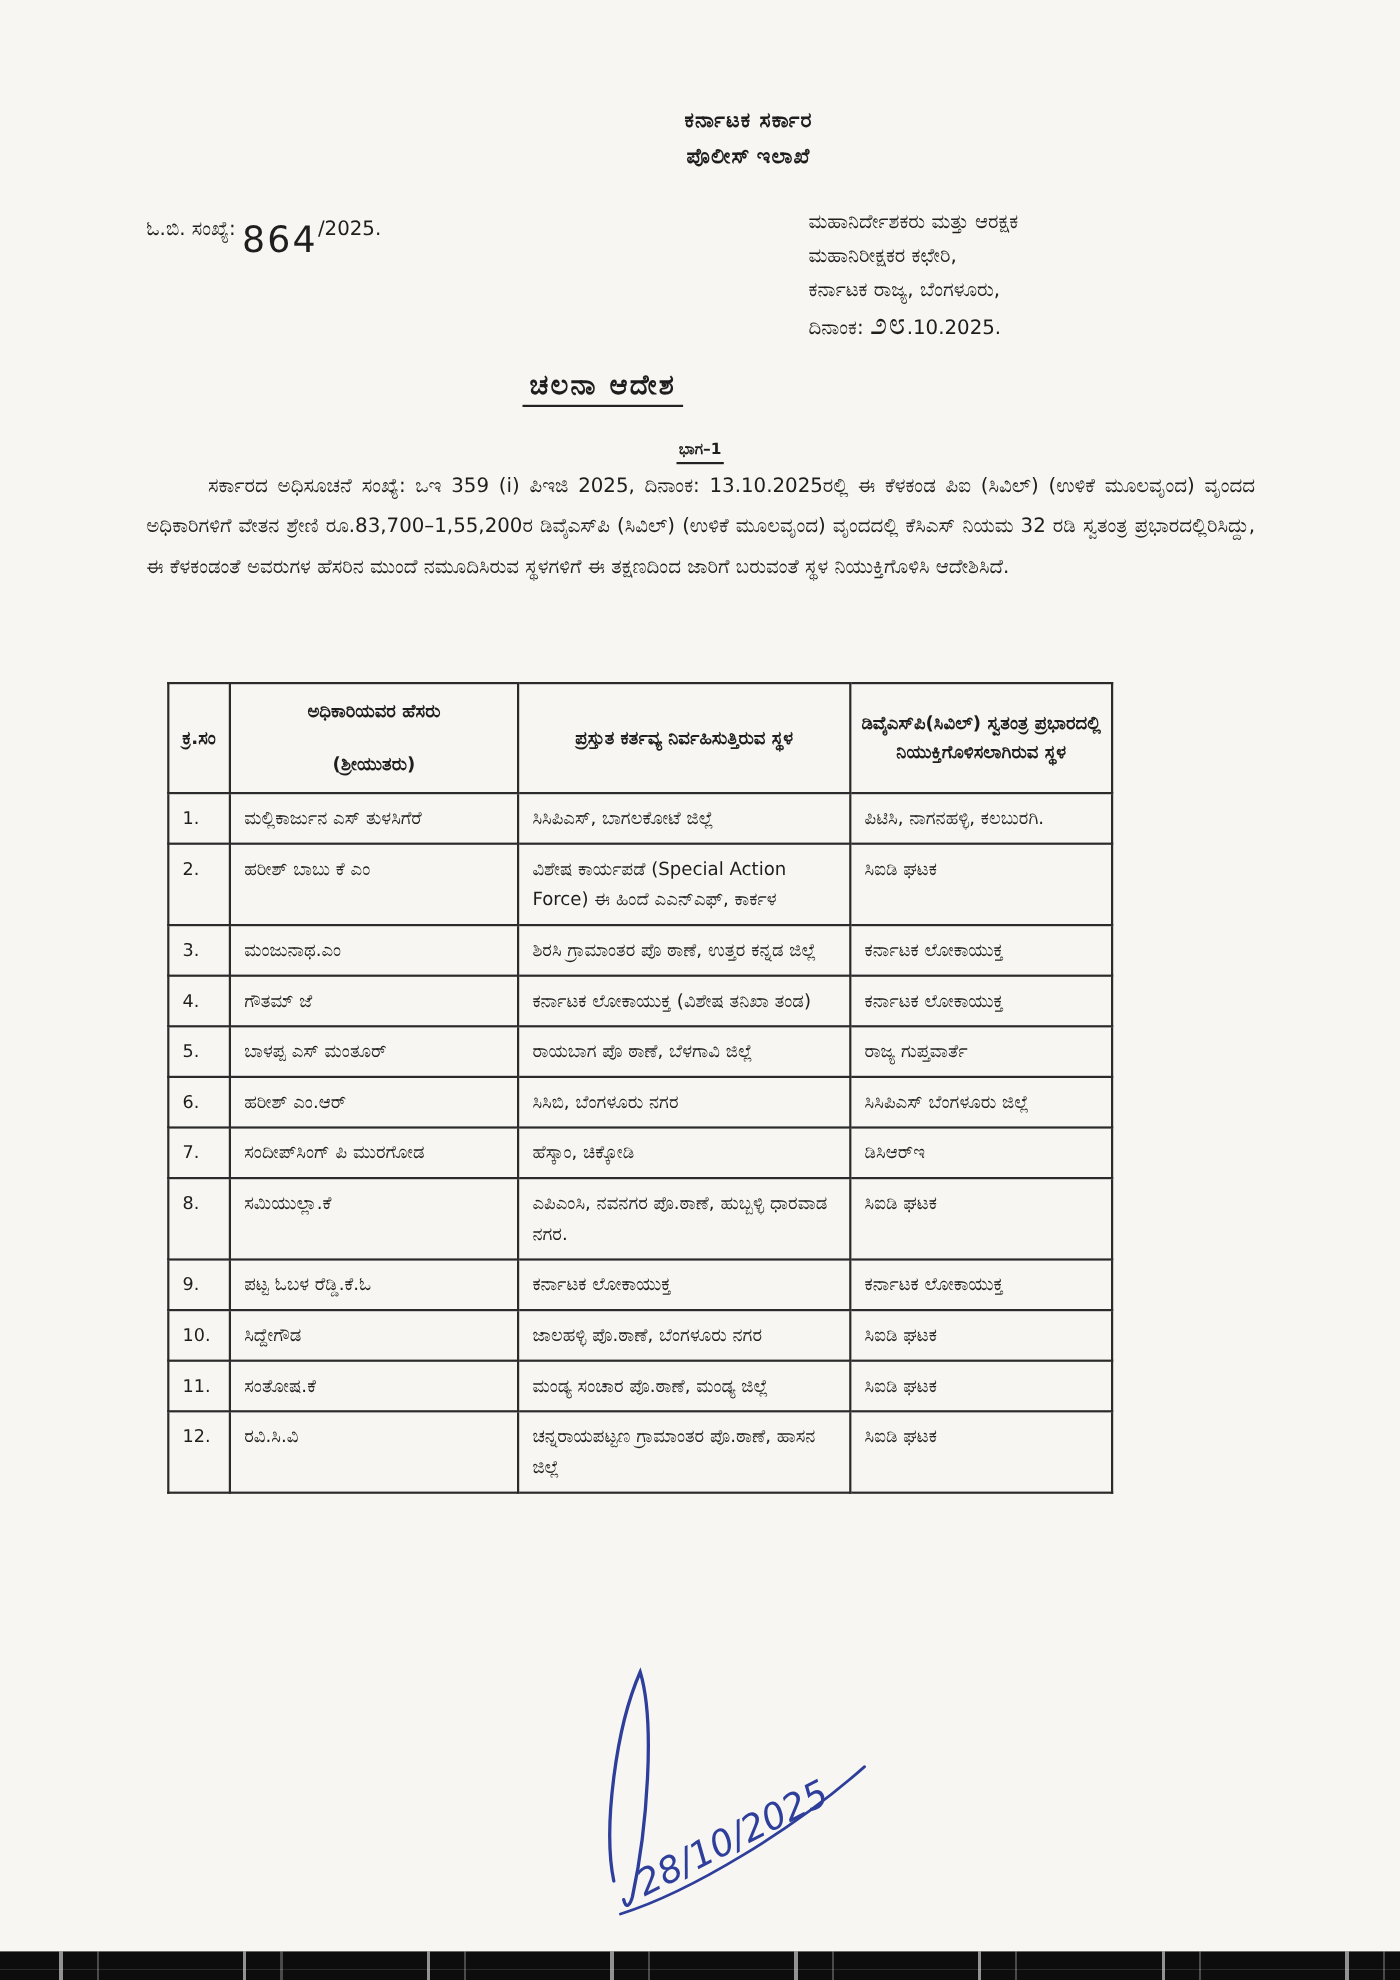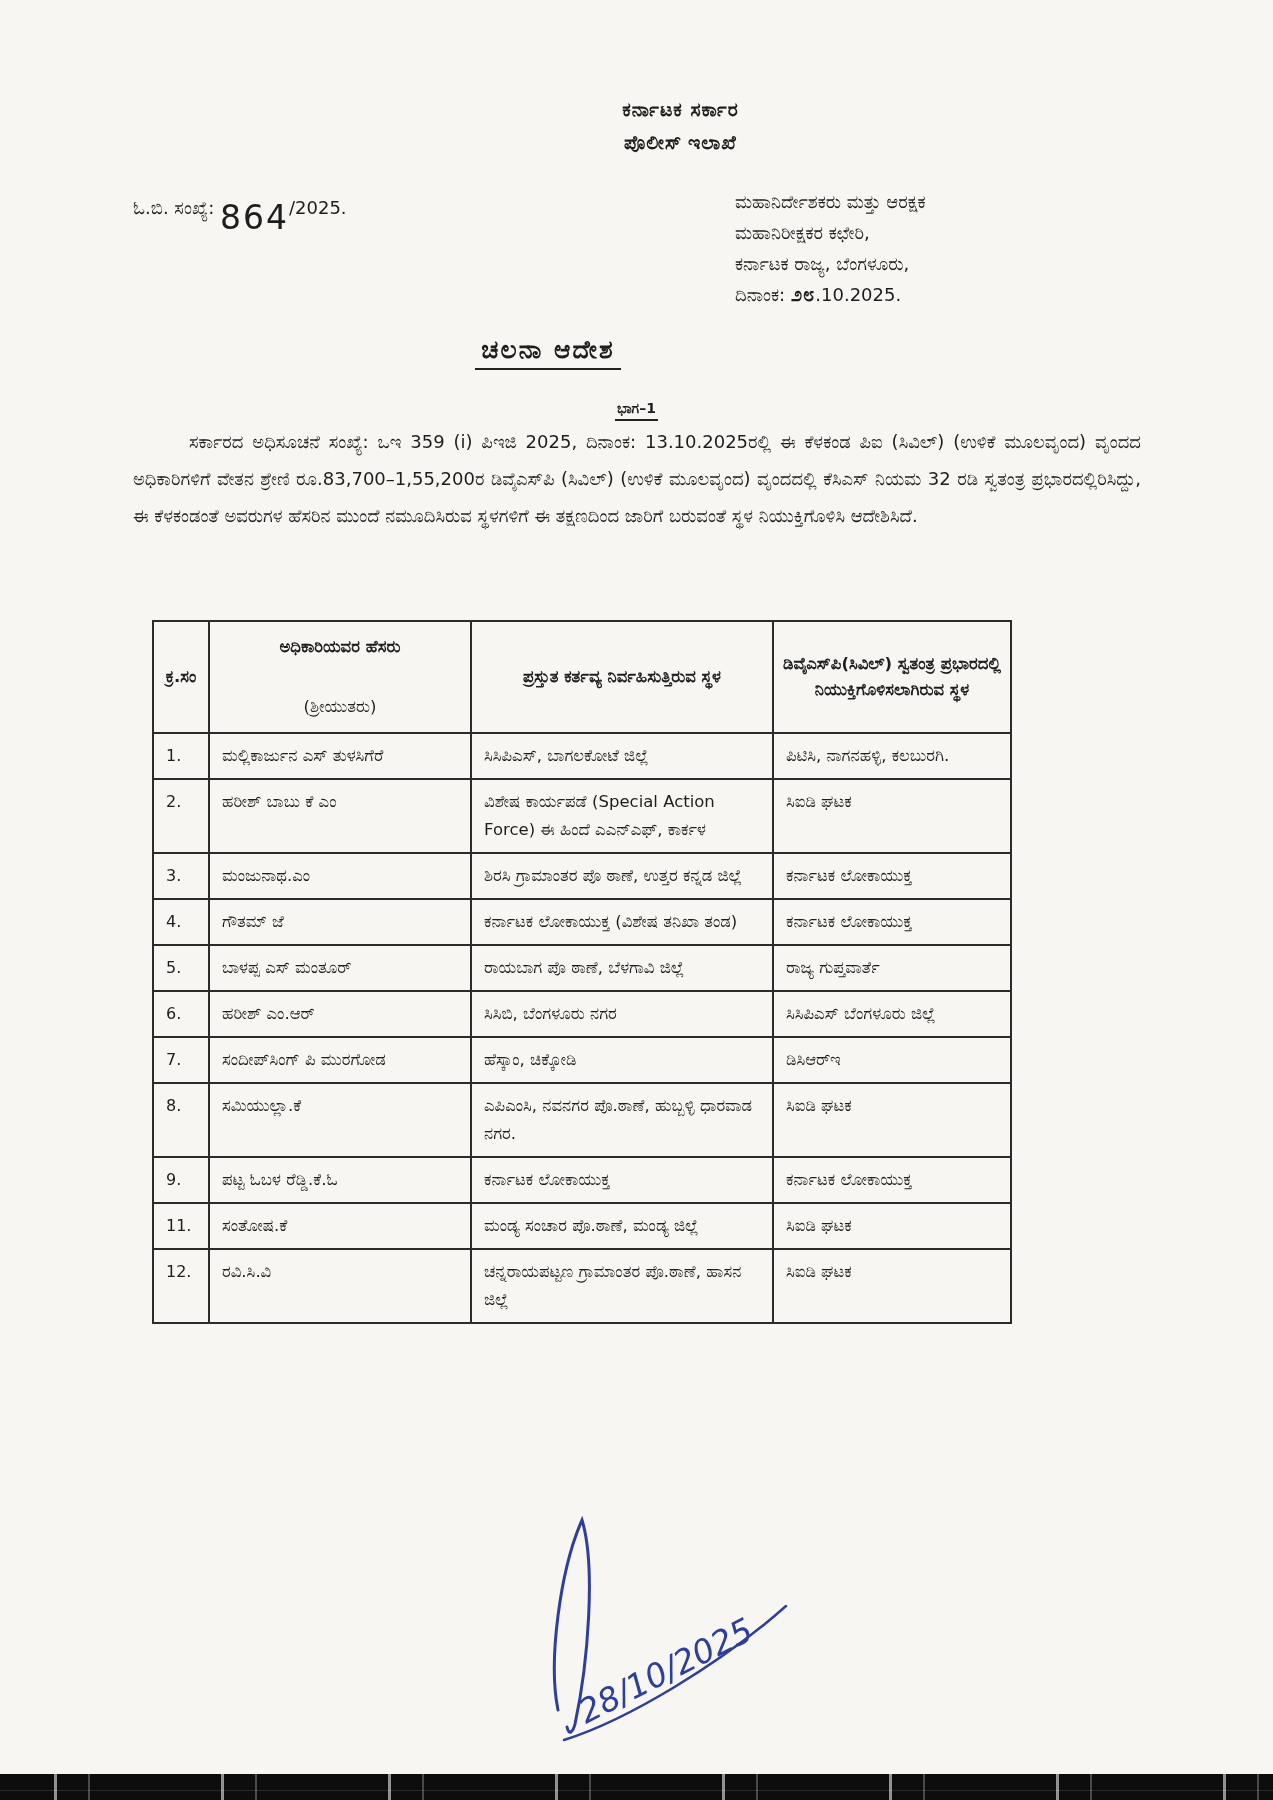--- a/index.html
+++ b/index.html
@@ -13,21 +13,21 @@
   .center-head{position:absolute;left:0;width:1273px;text-align:center;font-weight:bold;padding-left:44px;}
   .org-line{top:98px;font-size:19px;letter-spacing:1px;}
   .dept-line{top:132px;font-size:19px;letter-spacing:1px;font-family:Liberation Serif, serif;}
 
   .ref-block{position:absolute;left:133px;top:186px;font-size:18px;line-height:34px;}
   .hand{font-weight:normal;font-size:33px;letter-spacing:2px;position:relative;top:15px;}
 
   .office-block{position:absolute;left:735px;top:186px;width:290px;font-size:18px;line-height:31px;}
   .office-line{display:block;}
   .date-line{display:block;}
-  .hand-date{font-weight:bold;font-size:20px;letter-spacing:1px;}
+  .hand-date{font-weight:normal;font-size:28px;letter-spacing:1px;}
 
   .doc-title{position:absolute;left:0;width:1096px;top:335px;text-align:center;}
   .doc-title span{font-size:25px;font-weight:bold;letter-spacing:2px;border-bottom:2px solid #222;padding:0 6px 4px;}
   .doc-subtitle{position:absolute;left:0;width:1273px;top:398px;text-align:center;}
   .doc-subtitle span{font-size:14px;font-weight:bold;border-bottom:2px solid #222;padding:0 2px 3px;}
 
   .body-par{
     position:absolute;left:133px;top:423px;width:1008px;
     font-size:18px;line-height:37px;text-align:justify;text-indent:56px;
   }
@@ -40,21 +40,21 @@
   table.transfer th,table.transfer td{
     border:2px solid #2b2b2b;
     padding:8px 12px;vertical-align:top;
     line-height:28px;
   }
   table.transfer th{font-weight:bold;text-align:center;vertical-align:middle;padding:12px 8px;line-height:26px;}
   col.c-sl{width:56px;}
   col.c-name{width:262px;}
   col.c-cur{width:302px;}
   col.c-new{width:238px;}
-  .th-sub{display:block;margin-top:34px;font-weight:normal;}
+  .th-sub{display:block;margin-top:22px;font-weight:bold;}
   td.sl-cell{text-align:left;padding-left:10px;font-size:16px;}
 
   .signature-wrap{position:absolute;left:528px;top:1512px;width:290px;height:240px;}
 
   .scan-strip{
     position:absolute;left:0;bottom:0;width:1273px;height:26px;
     background-color:#0d0d0d;
     background-image:
       repeating-linear-gradient(90deg,
         transparent 0 54px, rgba(255,255,255,.55) 54px 57px,
@@ -170,20 +170,26 @@
     <td>ಸಿಐಡಿ ಘಟಕ</td>
   </tr>
 
   <tr>
     <td class="sl-cell">9.</td>
     <td>ಪಟ್ಟ ಓಬಳ ರೆಡ್ಡಿ.ಕೆ.ಓ</td>
     <td>ಕರ್ನಾಟಕ ಲೋಕಾಯುಕ್ತ</td>
     <td>ಕರ್ನಾಟಕ ಲೋಕಾಯುಕ್ತ</td>
   </tr>
 
+  <tr>
+    <td class="sl-cell">10.</td>
+    <td>ಸಿದ್ದೇಗೌಡ</td>
+    <td>ಜಾಲಹಳ್ಳಿ ಪೊ.ಠಾಣೆ, ಬೆಂಗಳೂರು ನಗರ</td>
+    <td>ಸಿಐಡಿ ಘಟಕ</td>
+  </tr>
 
   <tr>
     <td class="sl-cell">11.</td>
     <td>ಸಂತೋಷ.ಕೆ</td>
     <td>ಮಂಡ್ಯ ಸಂಚಾರ ಪೊ.ಠಾಣೆ, ಮಂಡ್ಯ ಜಿಲ್ಲೆ</td>
     <td>ಸಿಐಡಿ ಘಟಕ</td>
   </tr>
 
   <tr>
     <td class="sl-cell">12.</td>

